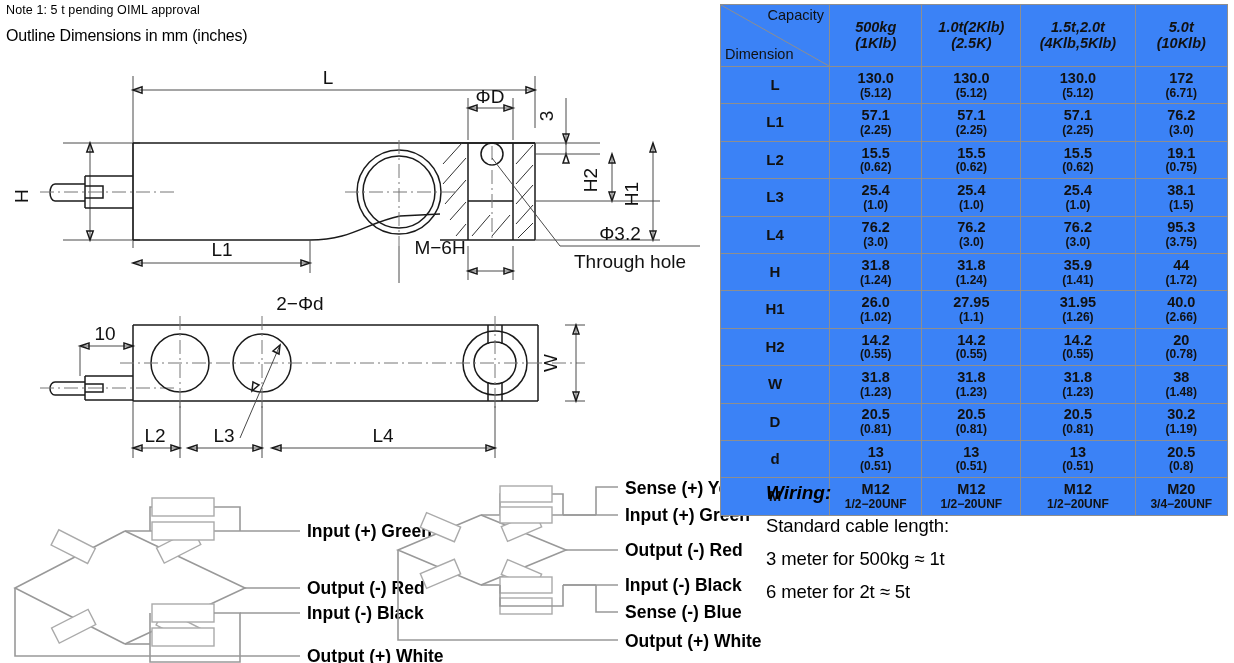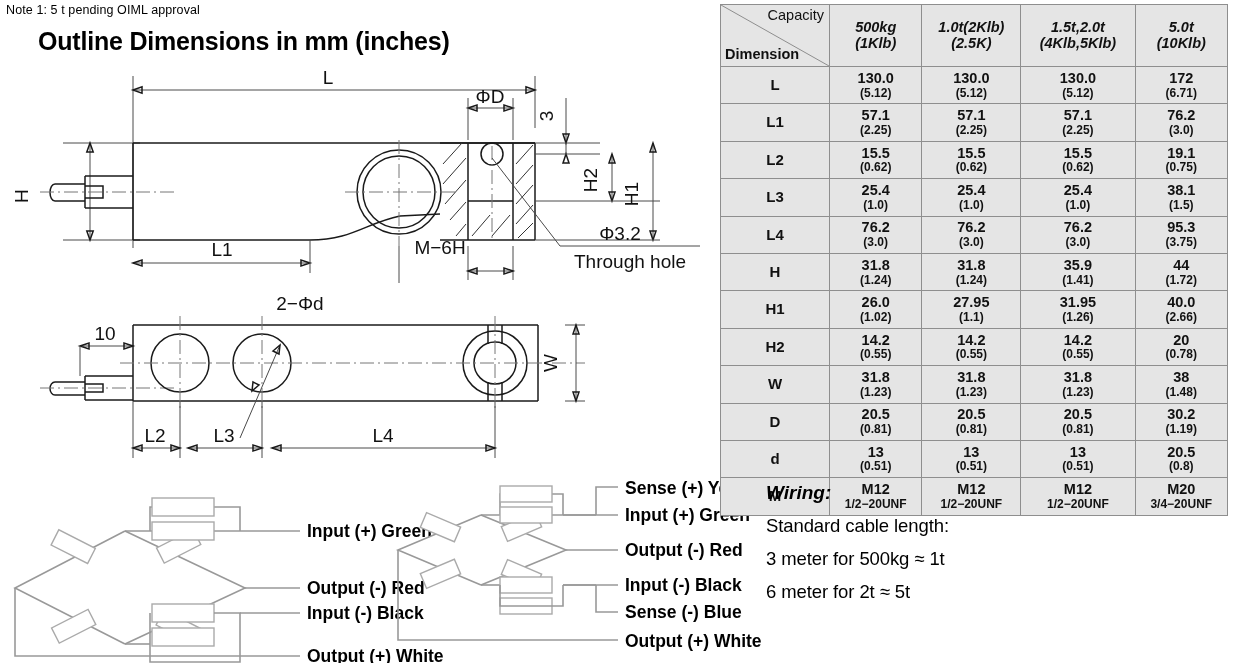--- a/index.html
+++ b/index.html
@@ -5,53 +5,53 @@
   html,body{margin:0;padding:0;}
   body{
     width:1234px;height:663px;background:#ffffff;
     font-family:"Liberation Sans", sans-serif;
     color:#000;overflow:hidden;position:relative;
   }
   .abs{position:absolute;}
 
   
   #note1{left:6px;top:3px;font-size:12.5px;letter-spacing:.1px;}
-  #outline-title{left:6px;top:27px;font-size:25px;font-weight:bold;letter-spacing:-.2px;margin-left:32px;}
+  #outline-title{left:6px;top:27px;font-size:16px;font-weight:normal;letter-spacing:-.2px;}
 
   #drawing-side{left:0;top:68px;width:716px;height:220px;}
   #drawing-plan{left:0;top:288px;width:716px;height:188px;}
   #bridge4{left:0;top:476px;width:372px;height:187px;}
   #bridge6{left:378px;top:472px;width:338px;height:191px;}
 
   svg{display:block;overflow:visible;}
   .sl{stroke:#1a1a1a;stroke-width:1.5;fill:none;}      
   .tl{stroke:#4a4a4a;stroke-width:1;fill:none;}        
   .cl{stroke:#777;stroke-width:1;fill:none;stroke-dasharray:14 4 2 4;} 
   .hatch{stroke:#333;stroke-width:1;fill:none;}
   .gl{stroke:#999;stroke-width:1.6;fill:none;}         
   .gbox{stroke:#aaa;stroke-width:1.4;fill:#fff;}
   .dimtxt{font-family:"Liberation Sans",sans-serif;font-size:19px;fill:#111;}
   .wirelbl{font-family:"Liberation Sans",sans-serif;font-size:17.5px;font-weight:bold;fill:#000;}
 
   
   #dimtable{left:720px;top:4px;width:508px;}
-  table.dims{border-collapse:collapse;width:508px;background:#e5e5e5;}
+  table.dims{border-collapse:collapse;width:508px;background:#3b82f6;}
   table.dims td,table.dims th{
     border:1px solid #8e8e8e;text-align:center;vertical-align:middle;
     font-size:14.5px;font-weight:bold;color:#111;padding:0;line-height:1.08;
   }
   table.dims td.rowhdr{width:108px;height:36.4px;font-size:15px;}
   table.dims td.val{height:36.4px;}
   table.dims td .v2{font-size:12px;}
   th.corner{
     position:relative;height:61px;width:108px;padding:0;
     font-weight:normal;
   }
   th.corner .cap{position:absolute;right:5px;top:3px;font-size:14.5px;font-weight:normal;}
-  th.corner .dim{position:absolute;left:4px;bottom:3px;font-size:14.5px;font-weight:bold;}
+  th.corner .dim{position:absolute;left:4px;bottom:3px;font-size:14.5px;font-weight:normal;}
   th.corner .diag{position:absolute;left:0;top:0;width:100%;height:100%;}
   th.colhdr{height:61px;font-size:15px;line-height:1.12;font-style:italic;}
 
   
   #wiring{left:766px;top:482px;width:460px;}
   #wiring .w-title{font-size:19px;font-weight:bold;margin:0 0 11px 0;font-style:italic;}
   #wiring .w-line{font-size:18.5px;margin:0 0 11px 0;letter-spacing:-.1px;}
 </style>
 </head>
 <body>

